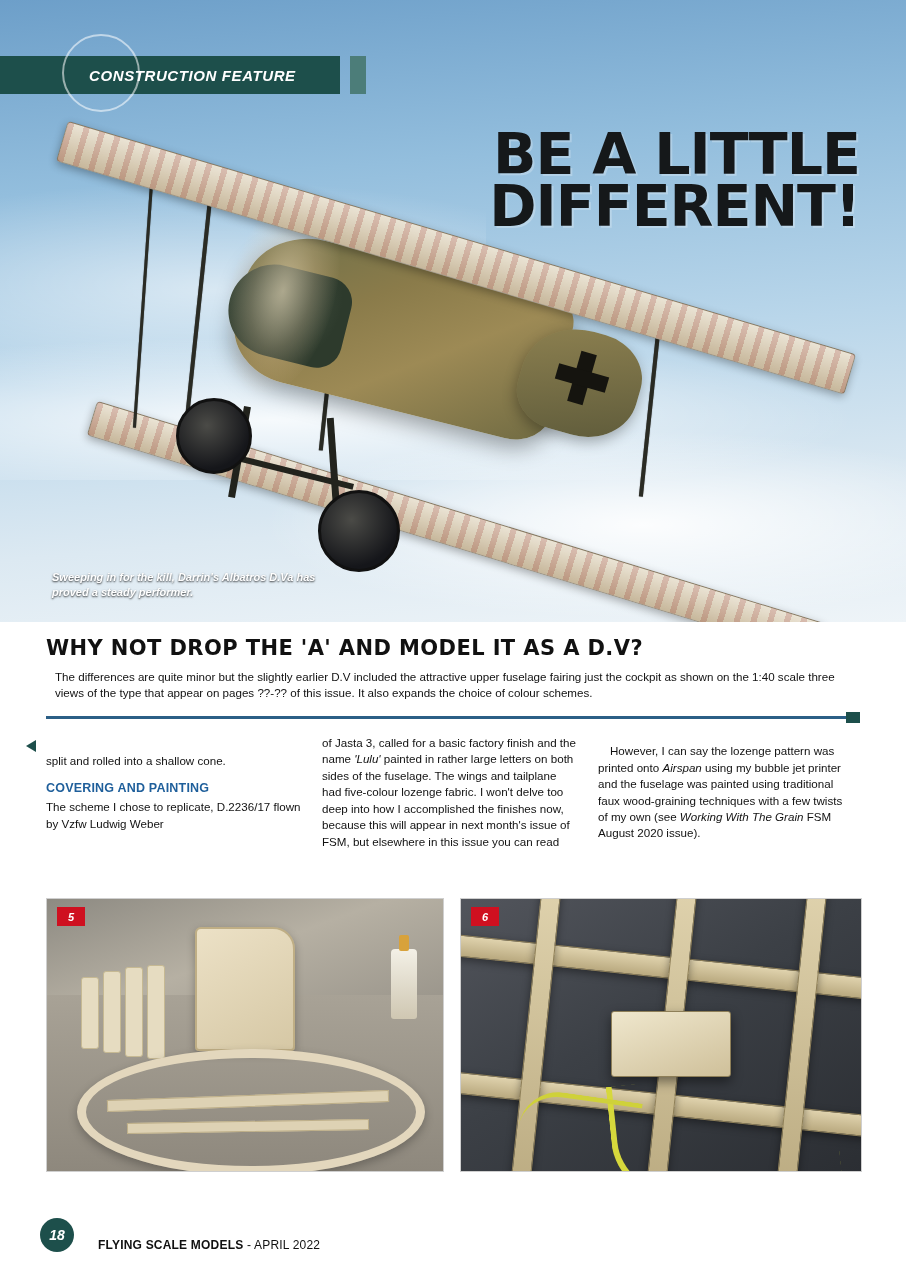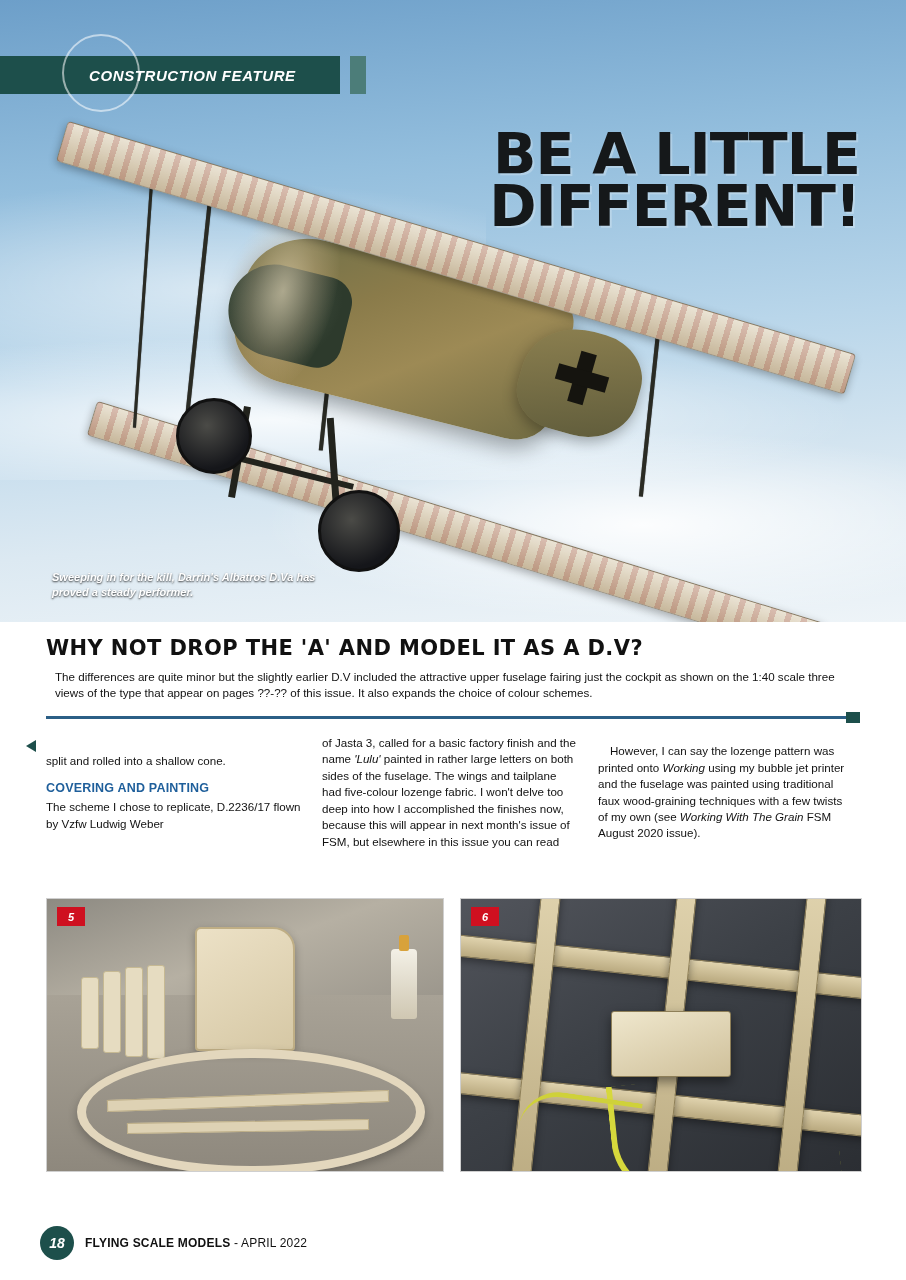--- a/index.html
+++ b/index.html
@@ -374,24 +374,24 @@
     display: flex;
     align-items: center;
     justify-content: center;
     z-index: 5;
   }
 
   
   .footer {
     position: absolute;
     left: 40px;
-    bottom: 20px;
+    bottom: 28px;
     display: flex;
-    align-items: center;
-    gap: 11px;
+    align-items: flex-end;
+    gap: 24px;
   }
   .page-badge {
     width: 34px; height: 34px;
     border-radius: 50%;
     background: #1d4f4b;
     color: #fff;
     font-size: 14px;
     font-weight: bold;
     font-style: italic;
     display: flex;
@@ -473,21 +473,21 @@
       <p>split and rolled into a shallow cone.</p>
       <h3>COVERING AND PAINTING</h3>
       <p>The scheme I chose to replicate, D.2236/17 flown by Vzfw Ludwig Weber</p>
     </div>
 
     <div class="col">
       <p><span>of Jasta 3, called for a basic factory finish and the name </span><span class="it">'Lulu'</span><span> painted in rather large letters on both sides of the fuselage. The wings and tailplane had five-colour lozenge fabric. I won't delve too deep into how I accomplished the finishes now, because this will appear in next month's issue of FSM, but elsewhere in this issue you can read</span></p>
     </div>
 
     <div class="col">
-      <p class="indent"><span>However, I can say the lozenge pattern was printed onto </span><span class="it">Working</span><span> using my bubble jet printer and the fuselage was painted using traditional faux wood-graining techniques with a few twists of my own (see </span><span class="it">Working With The Grain</span><span> FSM August 2020 issue).</span></p>
+      <p class="indent"><span>However, I can say the lozenge pattern was printed onto </span><span class="it">Airspan</span><span> using my bubble jet printer and the fuselage was painted using traditional faux wood-graining techniques with a few twists of my own (see </span><span class="it">Working With The Grain</span><span> FSM August 2020 issue).</span></p>
     </div>
   </div>
 
   <div class="photo photo-5">
     <div class="p5-bg"></div>
     <div class="p5-bench"></div>
     <div class="p5-rib" style="left:34px; top:78px; width:16px; height:70px;"></div>
     <div class="p5-rib" style="left:56px; top:72px; width:16px; height:80px;"></div>
     <div class="p5-rib" style="left:78px; top:68px; width:16px; height:88px;"></div>
     <div class="p5-rib" style="left:100px; top:66px; width:16px; height:92px;"></div>

